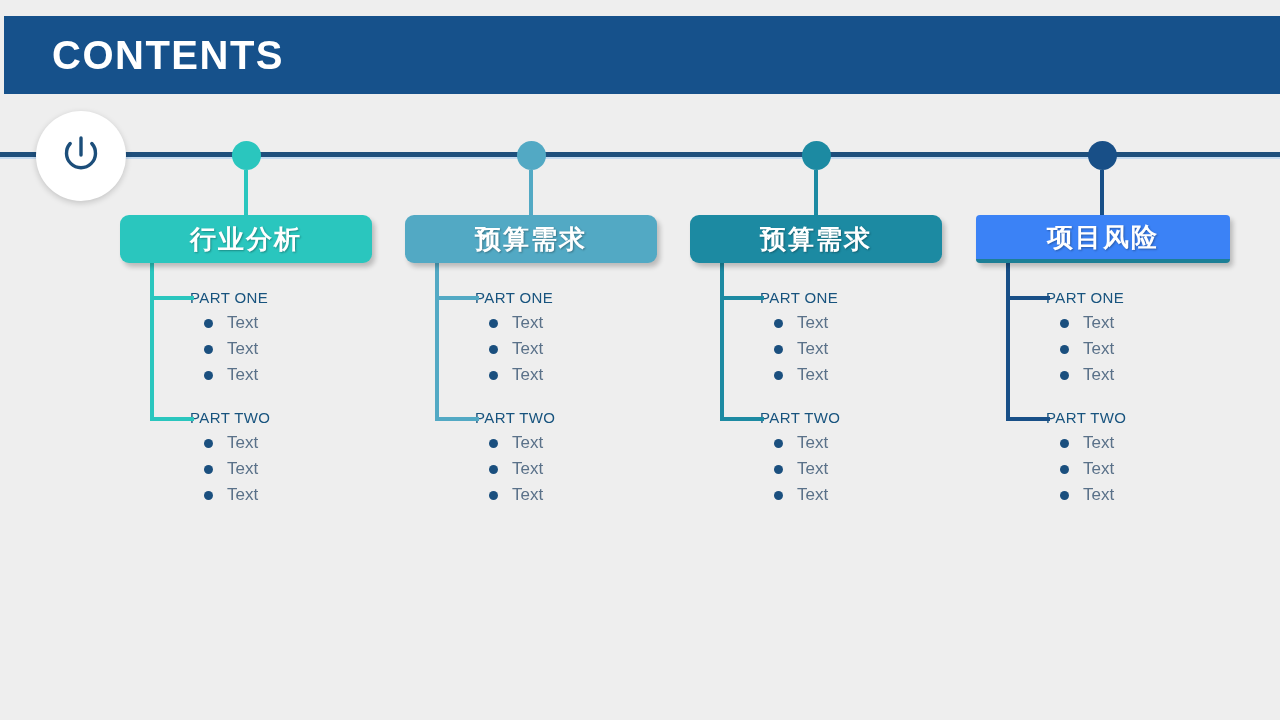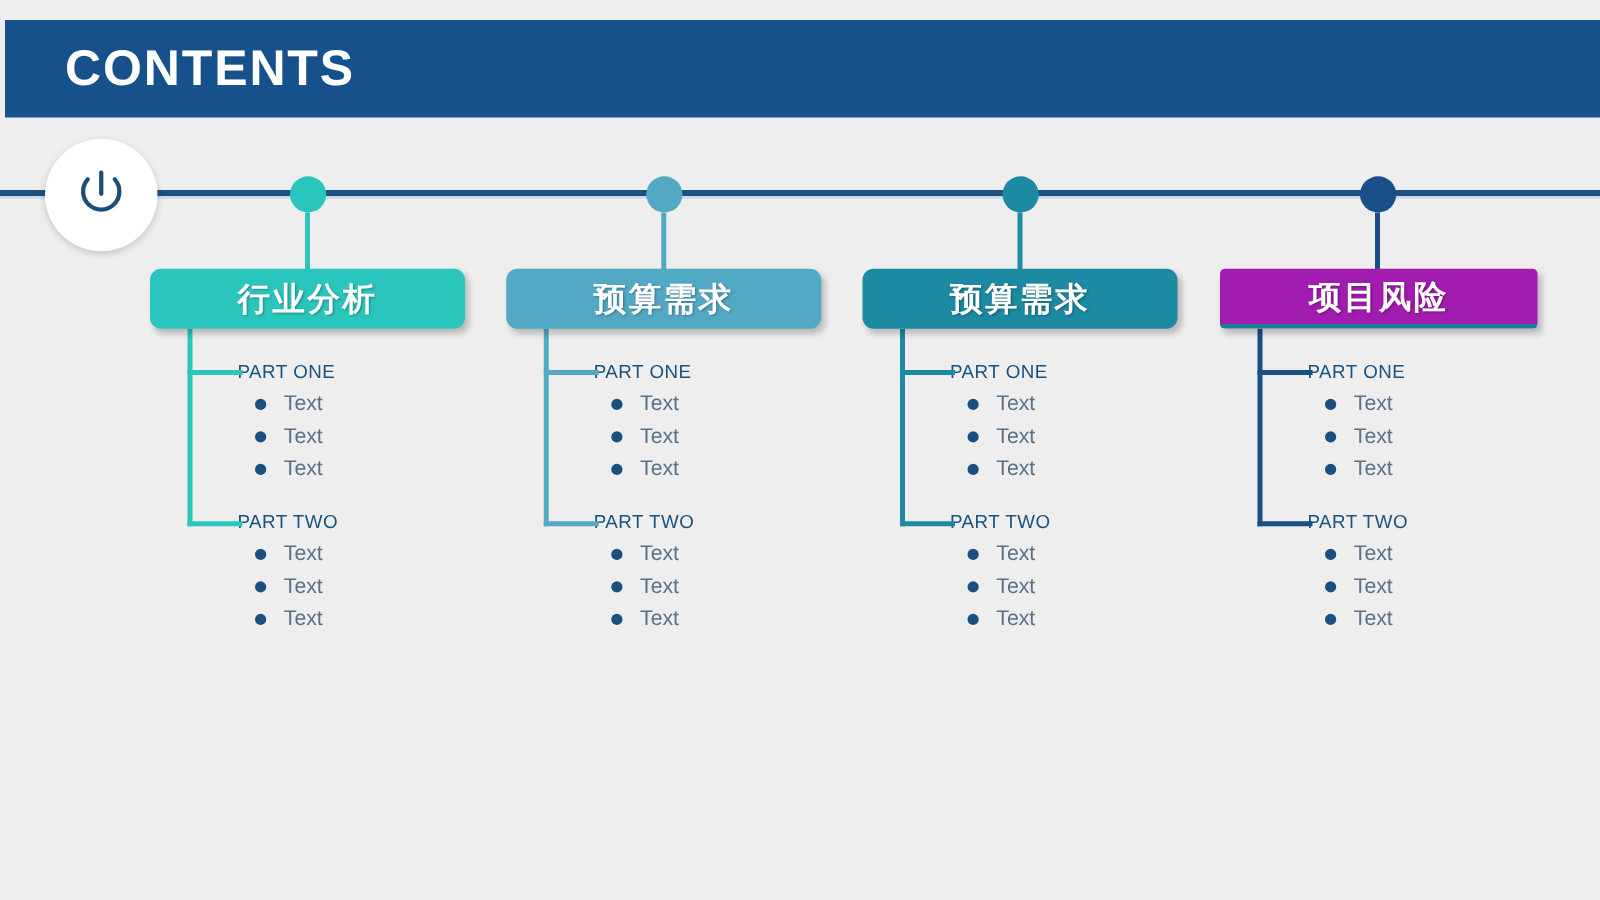--- a/index.html
+++ b/index.html
@@ -297,21 +297,21 @@
           </li>
           <li>
             <span class="bdot"></span>
             <span class="btxt">Text</span>
           </li>
         </ul>
       </div>
     </div>
     <div class="dot" style="left: 1088px; background: rgb(24, 79, 135);"></div>
     <div class="stem" style="left: 1100px; background: rgb(24, 79, 135);"></div>
-    <div class="card squarish" style="left: 976px; width: 254px; background: #a21caf;">
+    <div class="card squarish" style="left: 976px; width: 254px; background: #3b82f6;">
       <div class="card-label">项目风险</div>
     </div>
     <div class="bracket" style="left: 1006px;">
       <div class="vline" style="background: rgb(24, 79, 135);"></div>
       <div class="tick one" style="background: rgb(24, 79, 135);"></div>
       <div class="tick two" style="background: rgb(24, 79, 135);"></div>
     </div>
     <div class="col-content" style="left: 1046px;">
       <div class="">
         <div class="part-title">PART ONE</div>

